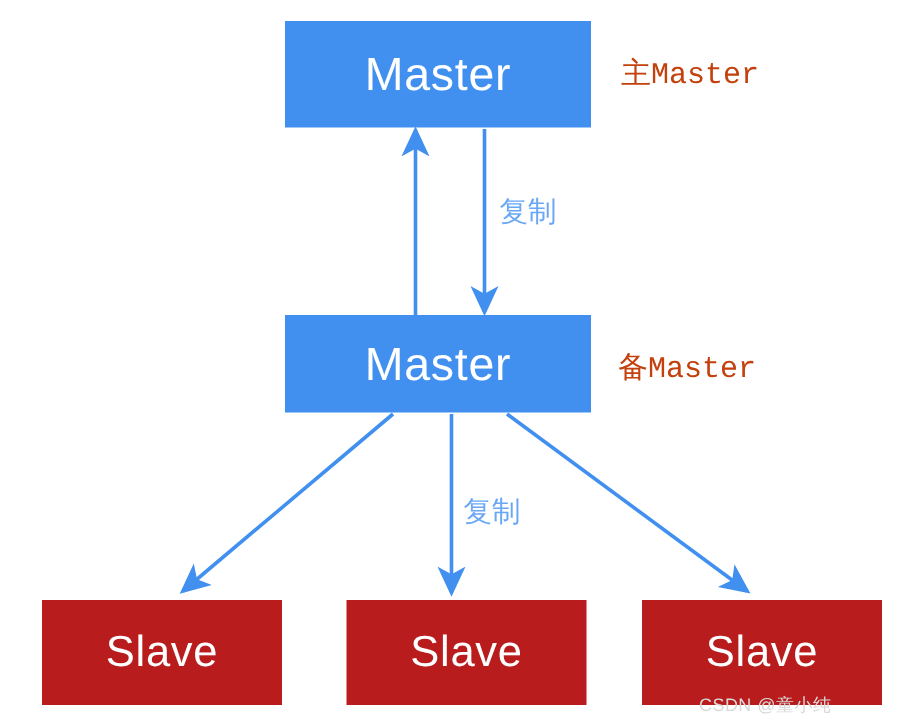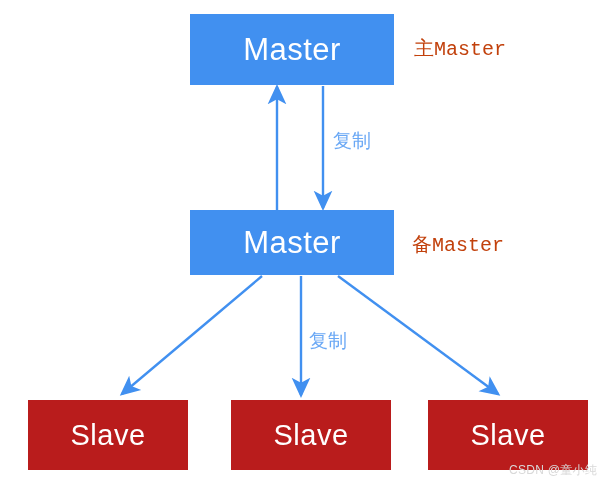--- a/index.html
+++ b/index.html
@@ -105,15 +105,15 @@
   </div>
 
   <div class="side-label" style="left:414px; top:35px;">主Master</div>
 
   <div class="side-label" style="left:412px; top:231px;">备Master</div>
 
   <div class="edge-label" style="left:333px; top:128px;">复制</div>
 
   <div class="edge-label" style="left:309px; top:328px;">复制</div>
 
-  <div class="watermark" style="left:509px; top:462px;">CSDN @童小纯</div>
+  <div class="watermark" style="left:466px; top:462px;">CSDN @童小纯</div>
 
 </div>
 
 </body></html>

